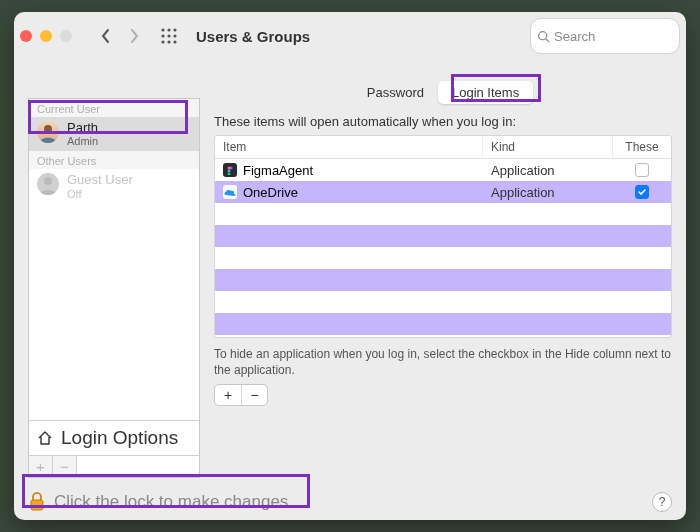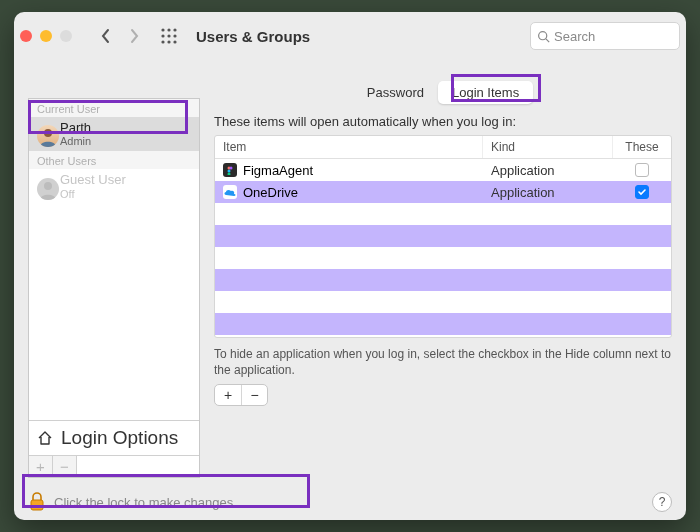--- a/index.html
+++ b/index.html
@@ -9,26 +9,26 @@
   .traffic { display: flex; gap: 8px; margin-right: 16px; }
   .dot { width: 12px; height: 12px; border-radius: 50%; }
   .dot.red { background: #ff5f57; }
   .dot.yellow { background: #febc2e; }
   .dot.green { background: #dcdcdc; }
   .navbtn { width: 20px; height: 28px; display: flex; align-items: center; justify-content: center; color: #b0b0b0; }
   .navbtn.back { color: #555; }
   .grid-icon { width: 18px; height: 18px; color: #555; margin-left: 8px; margin-right: 10px; }
   .title { font-size: 15px; font-weight: 600; color: #333; flex: 0 0 auto; }
   .spacer { flex: 1; }
-  .search { display: flex; align-items: center; width: 150px; height: 28px; background: #fff; border: 1px solid #d4d4d4; border-radius: 5px; padding: 0 6px; color: #8a8a8a; font-size: 13px; }
+  .search { display: flex; align-items: center; width: 150px; height: 36px; background: #fff; border: 1px solid #d4d4d4; border-radius: 11px; padding: 0 6px; color: #8a8a8a; font-size: 13px; }
   .search svg { width: 13px; height: 13px; margin-right: 4px; color: #8a8a8a; }
   .body { flex: 1; display: flex; padding: 0 14px 0 14px; gap: 14px; }
   .sidebar { width: 172px; border: 1px solid #c9c9c9; background: #fff; display: flex; flex-direction: column; margin-top: 38px; margin-bottom: 42px; position: relative; }
   .sect-label { font-size: 11px; color: #b0b0b0; padding: 4px 8px 2px 8px; background: #f5f5f5; }
-  .user-row { display: flex; align-items: flex-end; gap: 1px; padding: 4px 8px; }
+  .user-row { display: flex; align-items: flex-start; gap: 8px; padding: 4px 8px; }
   .user-row.sel { background: #dcdcdc; }
   .avatar { width: 22px; height: 22px; border-radius: 50%; background: #d0d0d0; display: flex; align-items: center; justify-content: center; overflow: hidden; }
   .avatar.parth { background: linear-gradient(#f3d7b8,#e0b080); }
   .user-meta { display: flex; flex-direction: column; line-height: 1.1; }
   .user-name { font-size: 13px; color: #222; }
   .user-role { font-size: 11px; color: #666; }
   .user-row.dim .user-name, .user-row.dim .user-role { color: #c5c5c5; }
   .sidebar-fill { flex: 1; }
   .login-opts { border-top: 1px solid #d0d0d0; display: flex; align-items: center; gap: 8px; padding: 6px 8px; font-size: 19px; color: #333; }
   .sb-btns { border-top: 1px solid #d0d0d0; display: flex; height: 22px; }
@@ -54,21 +54,21 @@
   .app-icon.figma { background: #2b2b2b; }
   .app-icon.onedrive { background: #fff; }
   .chk { width: 14px; height: 14px; border: 1px solid #bbb; border-radius: 3px; background: #fff; display: flex; align-items: center; justify-content: center; }
   .chk.checked { background: #0a7aff; border-color: #0a7aff; }
   .hint { font-size: 12px; color: #555; margin-top: 8px; line-height: 1.35; }
   .pm-row { margin-top: 6px; }
   .pm { display: inline-flex; border: 1px solid #c7c7c7; border-radius: 5px; background: #fff; overflow: hidden; }
   .pm span { width: 26px; height: 20px; display: flex; align-items: center; justify-content: center; font-size: 14px; color: #333; }
   .pm span + span { border-left: 1px solid #d6d6d6; }
   .footer { position: absolute; bottom: 8px; left: 14px; right: 14px; display: flex; align-items: center; }
-  .lock { display: flex; align-items: center; gap: 8px; font-size: 13px; color: #888; }
+  .lock { display: flex; align-items: center; gap: 8px; font-size: 17px; color: #888; }
   .help { margin-left: auto; width: 20px; height: 20px; border: 1px solid #bcbcbc; border-radius: 50%; display: flex; align-items: center; justify-content: center; font-size: 12px; color: #555; background: #fff; }
   .hl { position: absolute; border: 3px solid #7a2fbf; pointer-events: none; }
   .hl1 { left: 28px; top: 100px; width: 160px; height: 34px; }
   .hl2 { left: 451px; top: 74px; width: 90px; height: 28px; }
   .hl3 { left: 22px; top: 474px; width: 288px; height: 34px; }
 </style>
 </head>
 <body>
 
 <div class="window">

